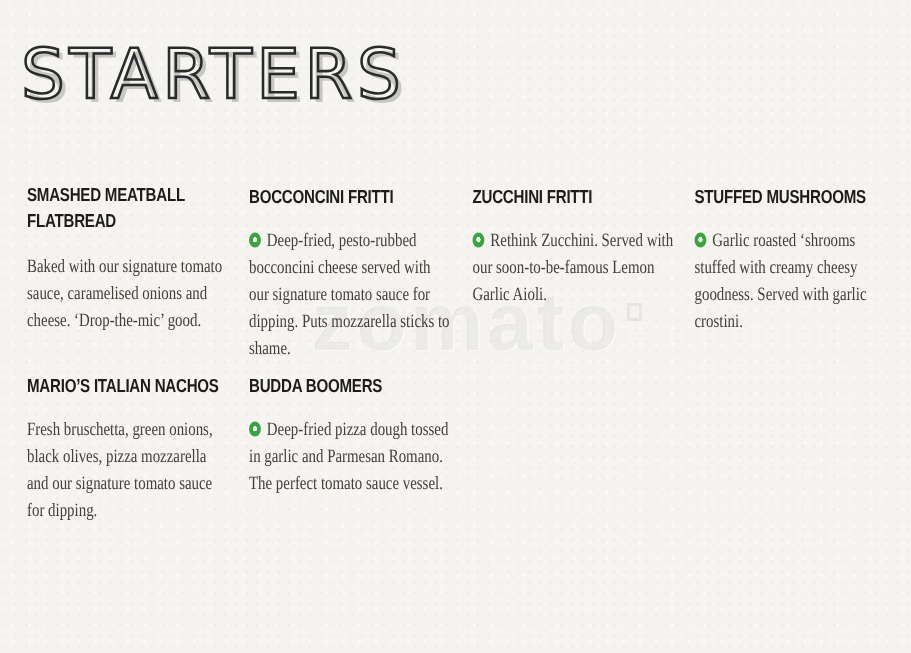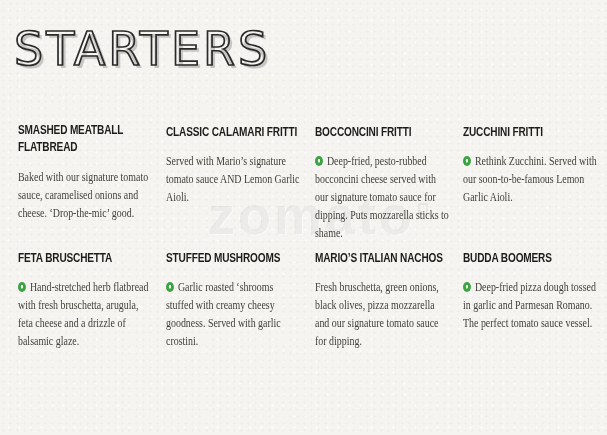--- a/index.html
+++ b/index.html
@@ -73,41 +73,33 @@
 <div class="watermark"><span>zomato</span><span class="watermark-mark"></span></div>
 
 <div class="menu-grid">
 
   <div class="menu-item">
     <div class="item-name">SMASHED MEATBALL FLATBREAD</div>
     <p class="item-desc"><span>Baked with our signature tomato sauce, caramelised onions and cheese. ‘Drop-the-mic’ good.</span></p>
   </div>
 
 
-  <div class="menu-item">
-    <div class="item-name">CLASSIC CALAMARI FRITTI</div>
-    <p class="item-desc"><span>Served with Mario’s signature tomato sauce AND Lemon Garlic Aioli.</span></p>
-  </div>
 
   <div class="menu-item">
     <div class="item-name">BOCCONCINI FRITTI</div>
     <p class="item-desc"><span class="dot-icon veg-dot"></span><span>Deep-fried, pesto-rubbed bocconcini cheese served with our signature tomato sauce for dipping. Puts mozzarella sticks to shame.</span></p>
   </div>
 
 
 
   <div class="menu-item">
     <div class="item-name">ZUCCHINI FRITTI</div>
     <p class="item-desc"><span class="dot-icon veg-dot"></span><span>Rethink Zucchini. Served with our soon-to-be-famous Lemon Garlic Aioli.</span></p>
   </div>
 
-  <div class="menu-item">
-    <div class="item-name">FETA BRUSCHETTA</div>
-    <p class="item-desc"><span class="dot-icon veg-dot"></span><span>Hand-stretched herb flatbread with fresh bruschetta, arugula, feta cheese and a drizzle of balsamic glaze.</span></p>
-  </div>
 
   <div class="menu-item">
     <div class="item-name">STUFFED MUSHROOMS</div>
     <p class="item-desc"><span class="dot-icon veg-dot"></span><span>Garlic roasted ‘shrooms stuffed with creamy cheesy goodness. Served with garlic crostini.</span></p>
   </div>
 
   <div class="menu-item">
     <div class="item-name">MARIO’S ITALIAN NACHOS</div>
     <p class="item-desc"><span>Fresh bruschetta, green onions, black olives, pizza mozzarella and our signature tomato sauce for dipping.</span></p>
   </div>

